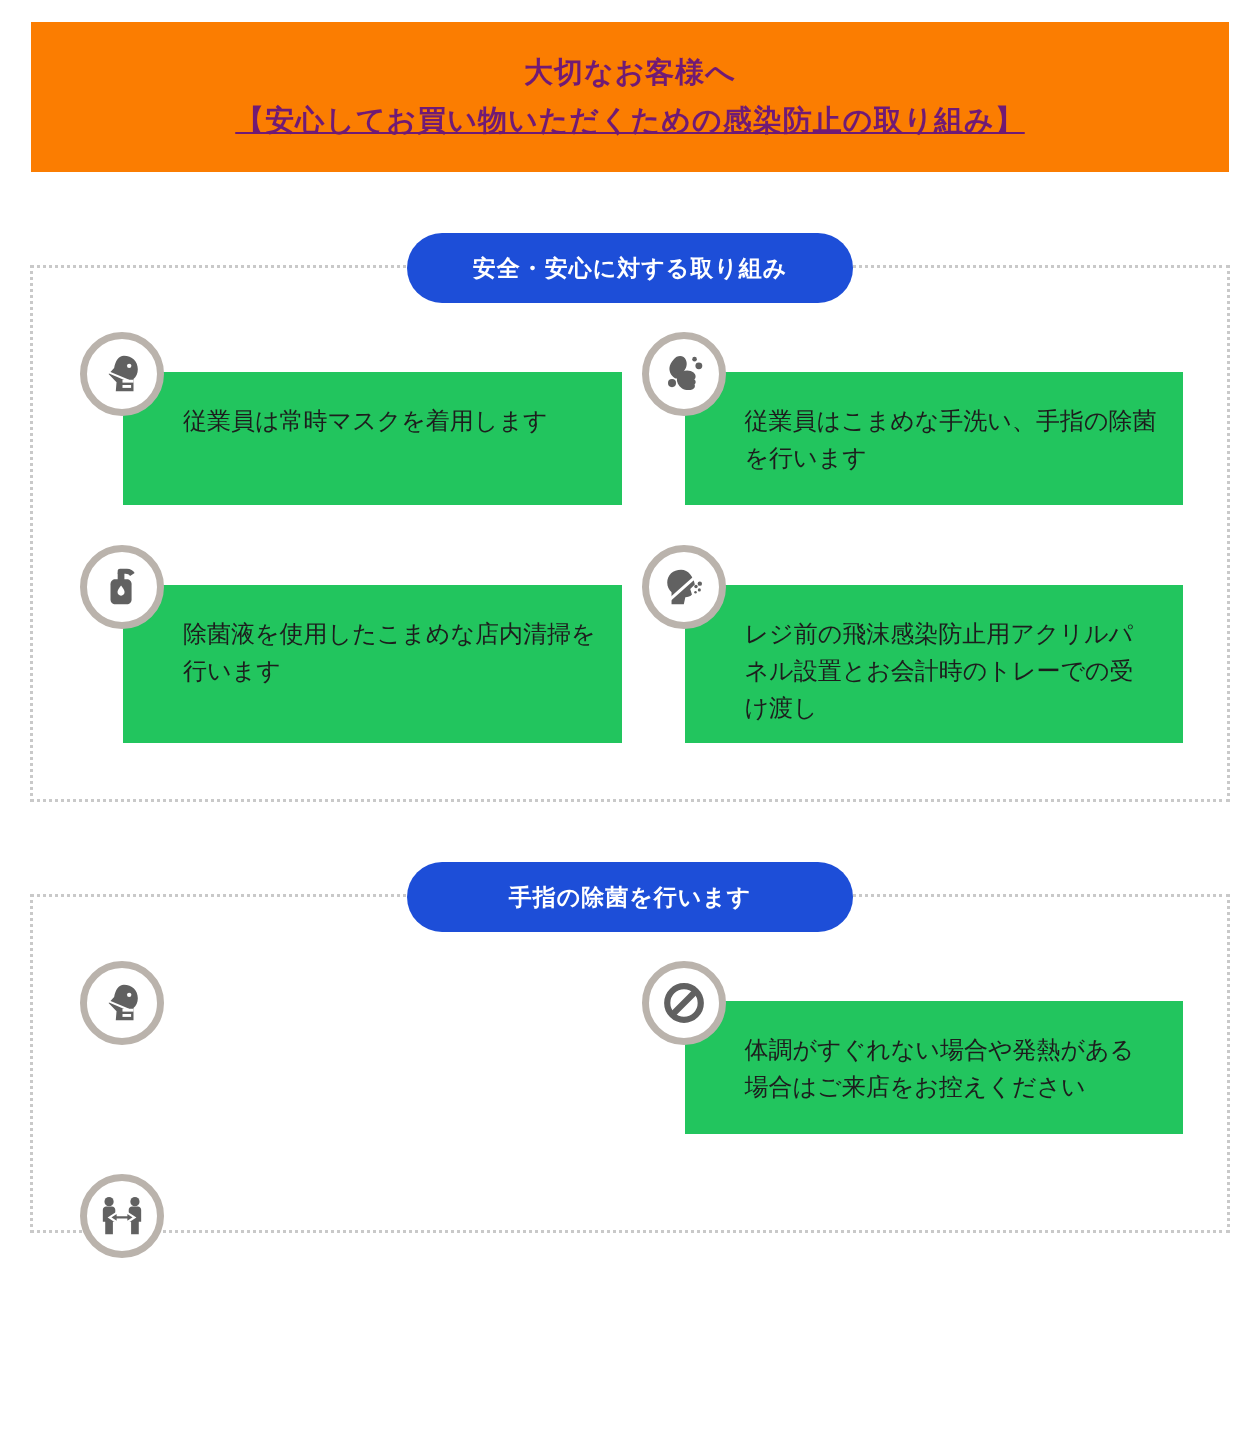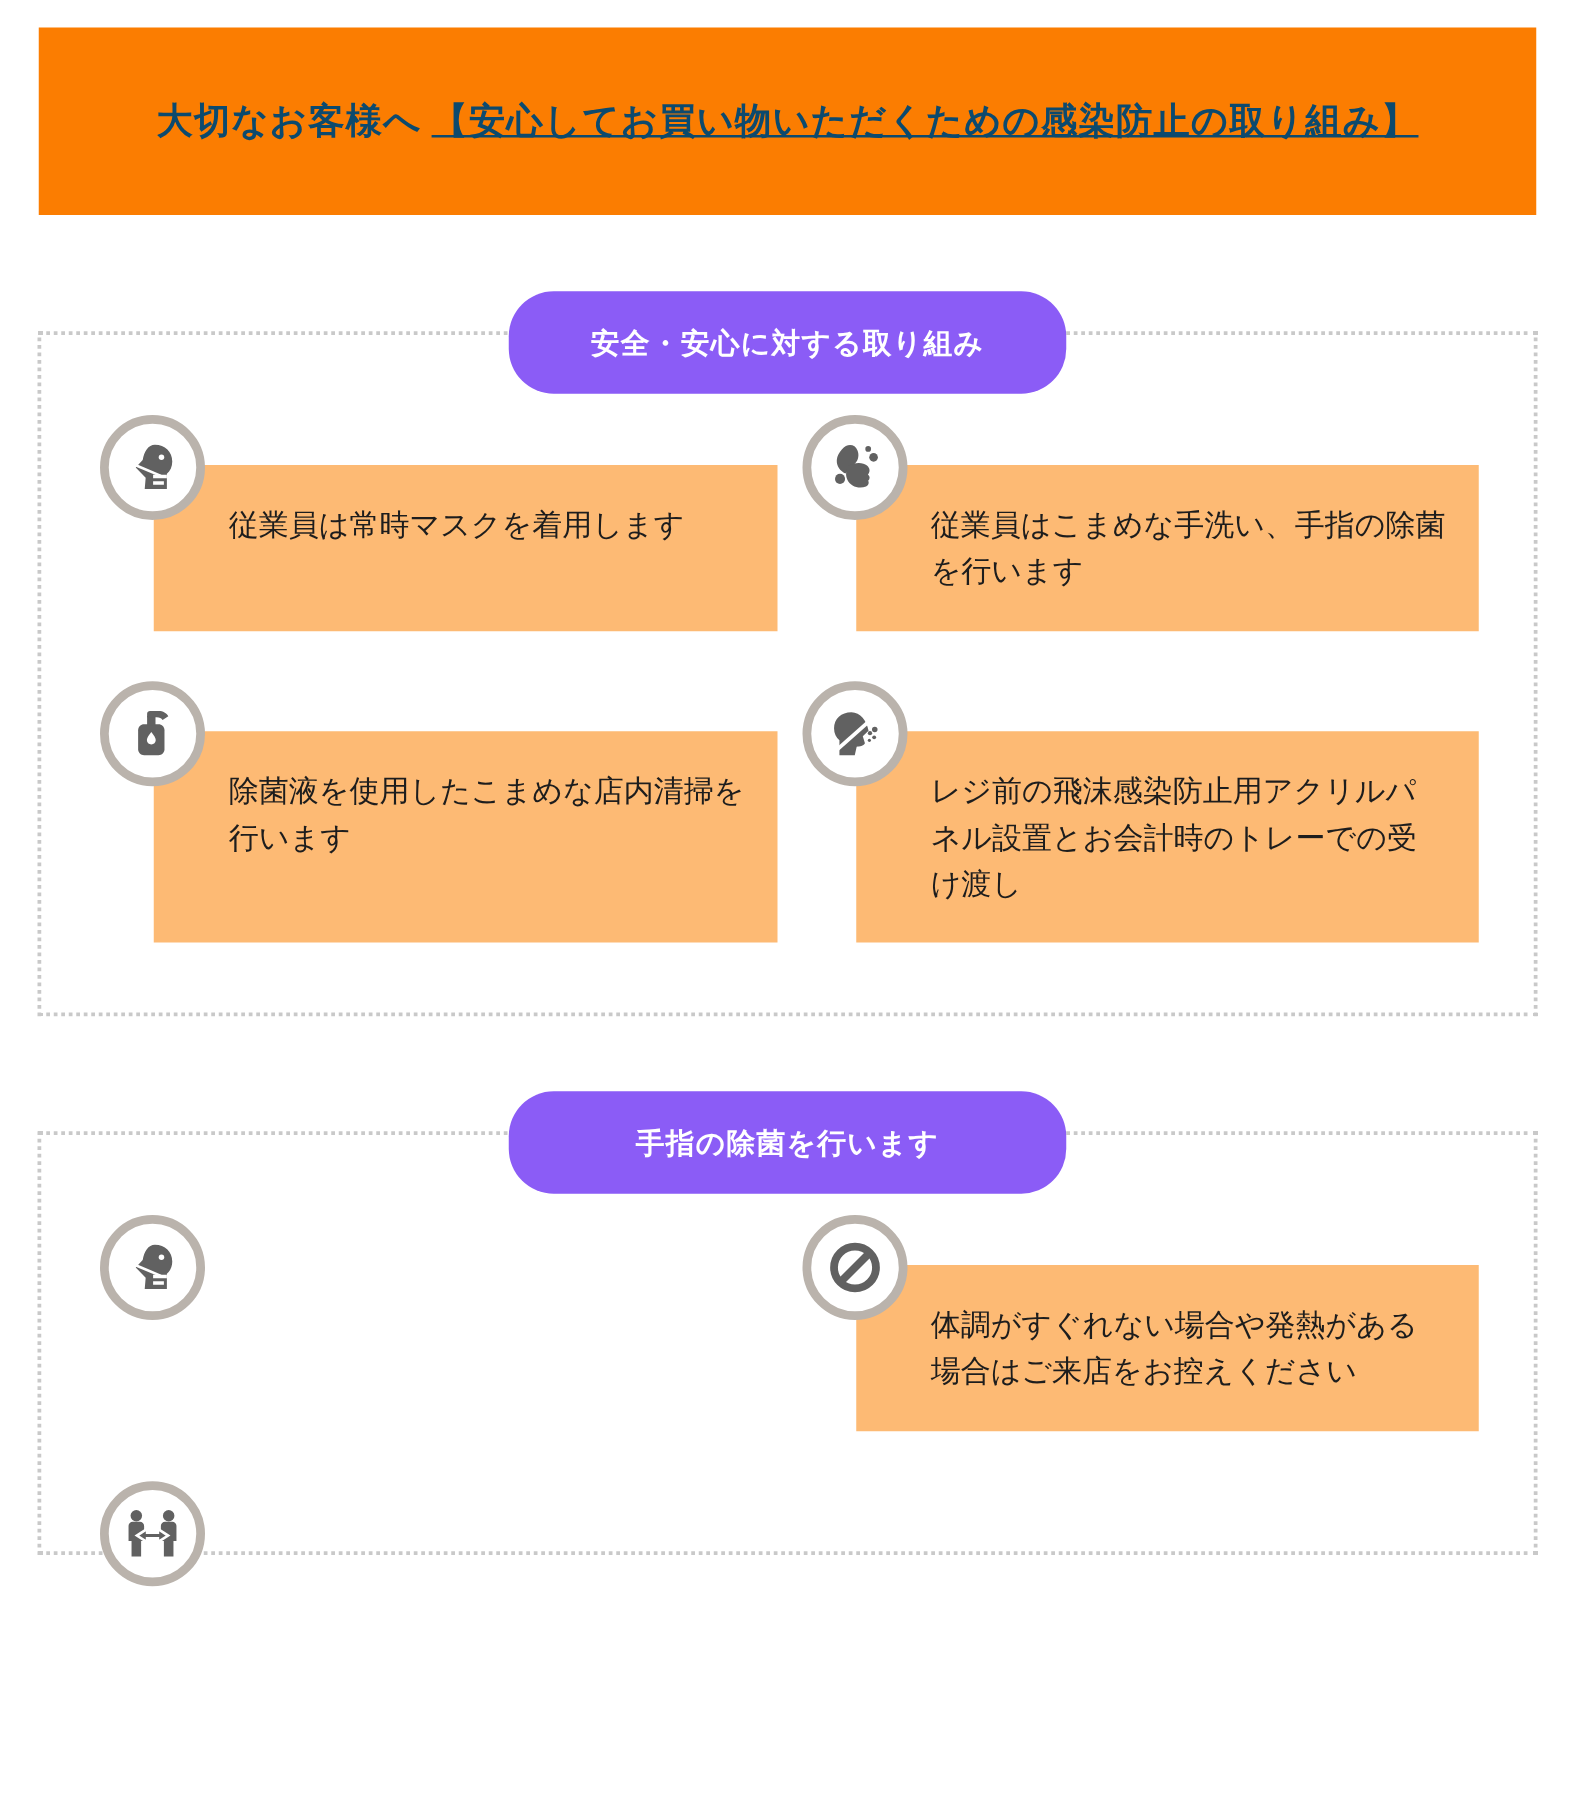--- a/index.html
+++ b/index.html
@@ -8,23 +8,23 @@
     min-height: 1440px;
     background: #ffffff;
     font-family: "Liberation Sans", "DejaVu Sans", sans-serif;
     color: #1d1d1d;
     box-sizing: border-box;
   }
   .banner {
     margin: 22px 31px 0;
     height: 150px;
     background: #fb7d01;
-    color: #0c4a6e;
+    color: #701a75;
     display: flex;
-    flex-direction: row;
+    flex-direction: column;
     align-items: center;
     justify-content: center;
     gap: 8px;
     text-align: center;
   }
   .banner .line1 { font-size: 29px; font-weight: bold; letter-spacing: 1px; }
   .banner .line2 { font-size: 29px; font-weight: bold; letter-spacing: 1px; text-decoration: underline; }
 
   .panel {
     position: relative;
@@ -34,22 +34,22 @@
     box-sizing: border-box;
   }
   .panel.second { margin-top: 92px; }
 
   .pill {
     position: absolute;
     top: -35px;
     left: 50%;
     transform: translateX(-50%);
     width: 446px;
-    height: 82px;
-    background: #8b5cf6;
+    height: 70px;
+    background: #1d4ed8;
     border-radius: 36px;
     color: #ffffff;
     font-size: 23px;
     font-weight: bold;
     display: flex;
     align-items: center;
     justify-content: center;
     white-space: nowrap;
     letter-spacing: 1px;
   }
@@ -72,22 +72,22 @@
     border-radius: 50%;
     display: flex;
     align-items: center;
     justify-content: center;
     z-index: 2;
   }
   .icon-circle svg { display: block; }
   .box {
     flex: 1;
     margin: 40px 0 0 43px;
-    background: #fdba74;
-    padding: 30px 26px 28px 60px;
+    background: #22c55e;
+    padding: 30px 26px 17px 60px;
     box-sizing: border-box;
     min-height: 133px;
   }
   .box p {
     margin: 0;
     font-size: 24px;
     line-height: 37px;
     color: #1d1d1d;
   }
   .bottom-space { height: 23px; }

